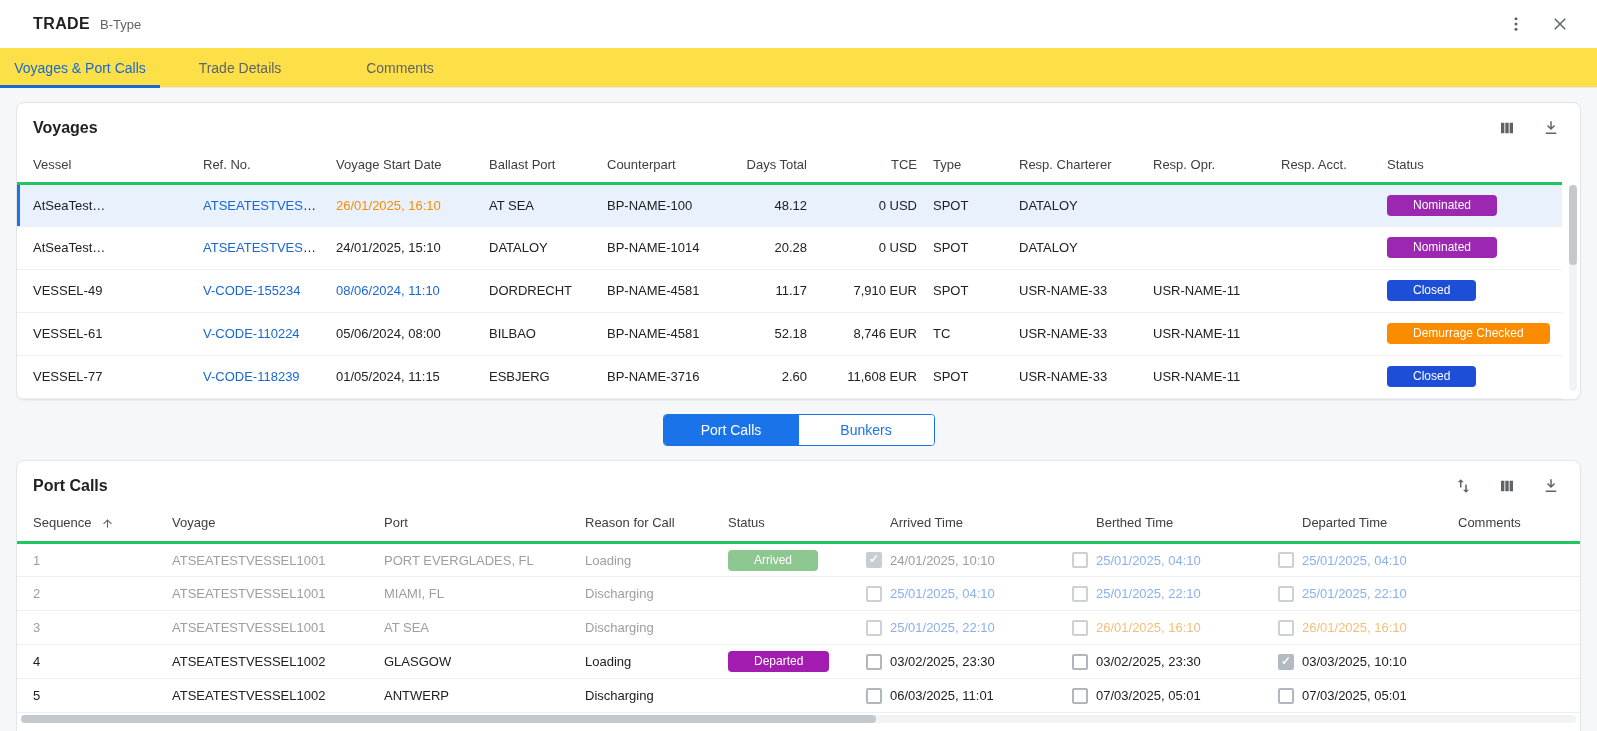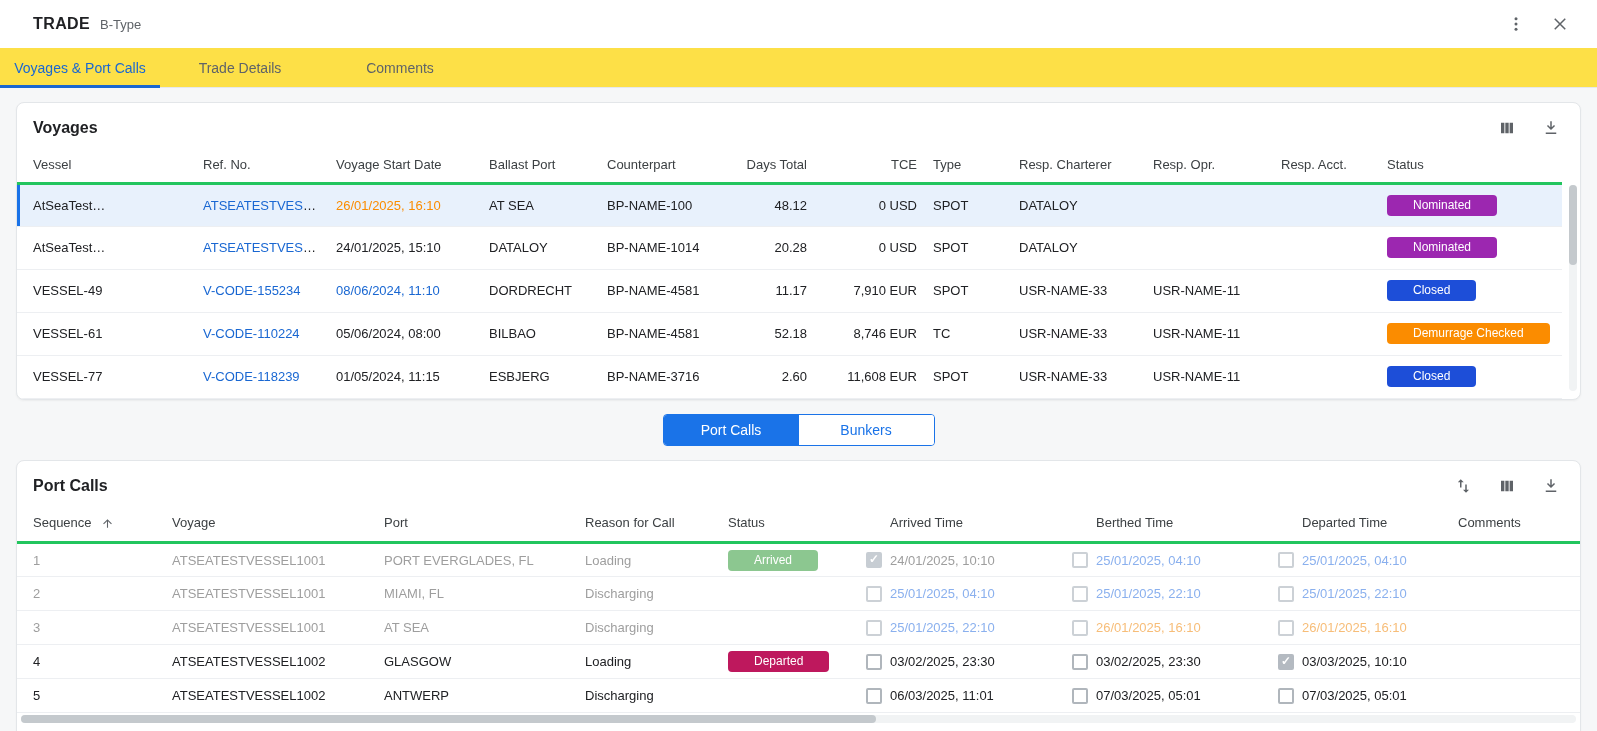--- a/index.html
+++ b/index.html
@@ -74,21 +74,21 @@
   .date-blue { color: #1967d2; }
   
   .badge {
     display: inline-block; padding: 3px 26px; border-radius: 4px;
     font-size: 12px; font-weight: 500; color: #fff; line-height: 1.25;
   }
   .badge-purple { background: #9c27b0; }
   .badge-red { background: #1d4ed8; }
   .badge-orange { background: #fb8c00; }
   .badge-green { background: #6fbb74; }
-  .badge-blue { background: #be185d; }
+  .badge-blue { background: #a21caf; }
   
   .cb {
     display: inline-block; width: 16px; height: 16px; border: 2px solid #b0b6bc;
     border-radius: 2px; vertical-align: middle; margin-right: 8px; position: relative;
     cursor: pointer; background: #fff;
   }
   .cb.checked { background: #b4bac1; border-color: #b4bac1; }
   .cb.checked::after {
     content: "✓"; position: absolute; left: 1px; top: -2px;
     color: #fff; font-size: 12px; font-weight: 700;

